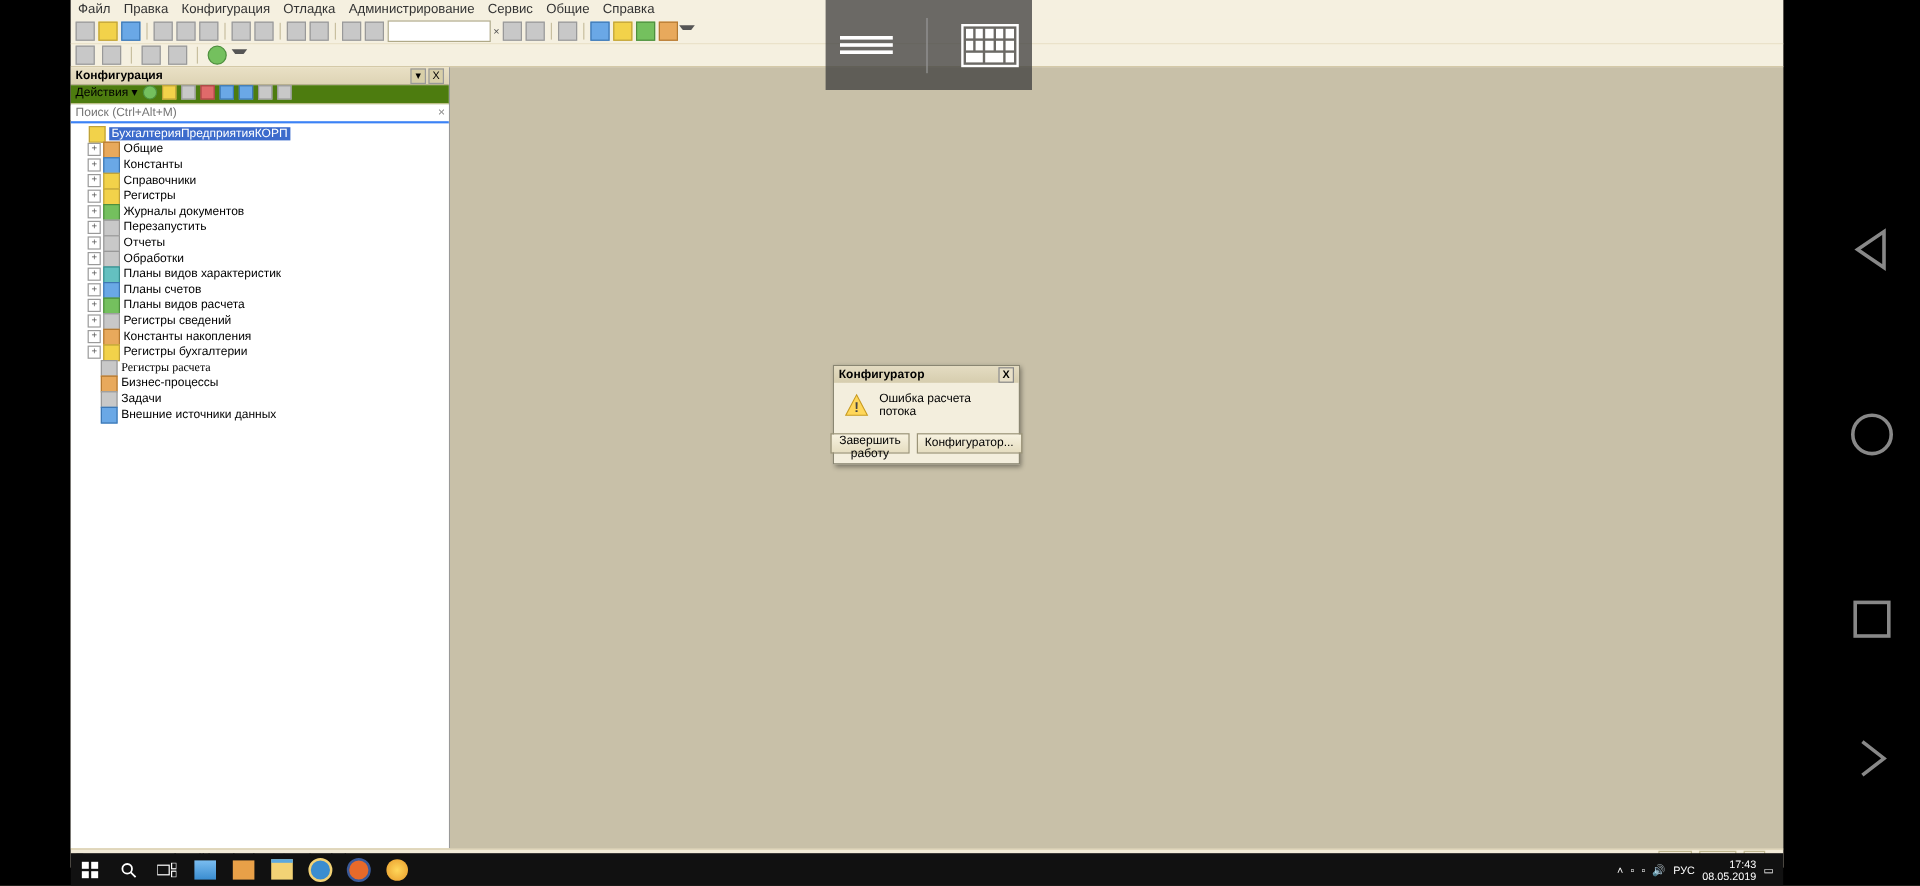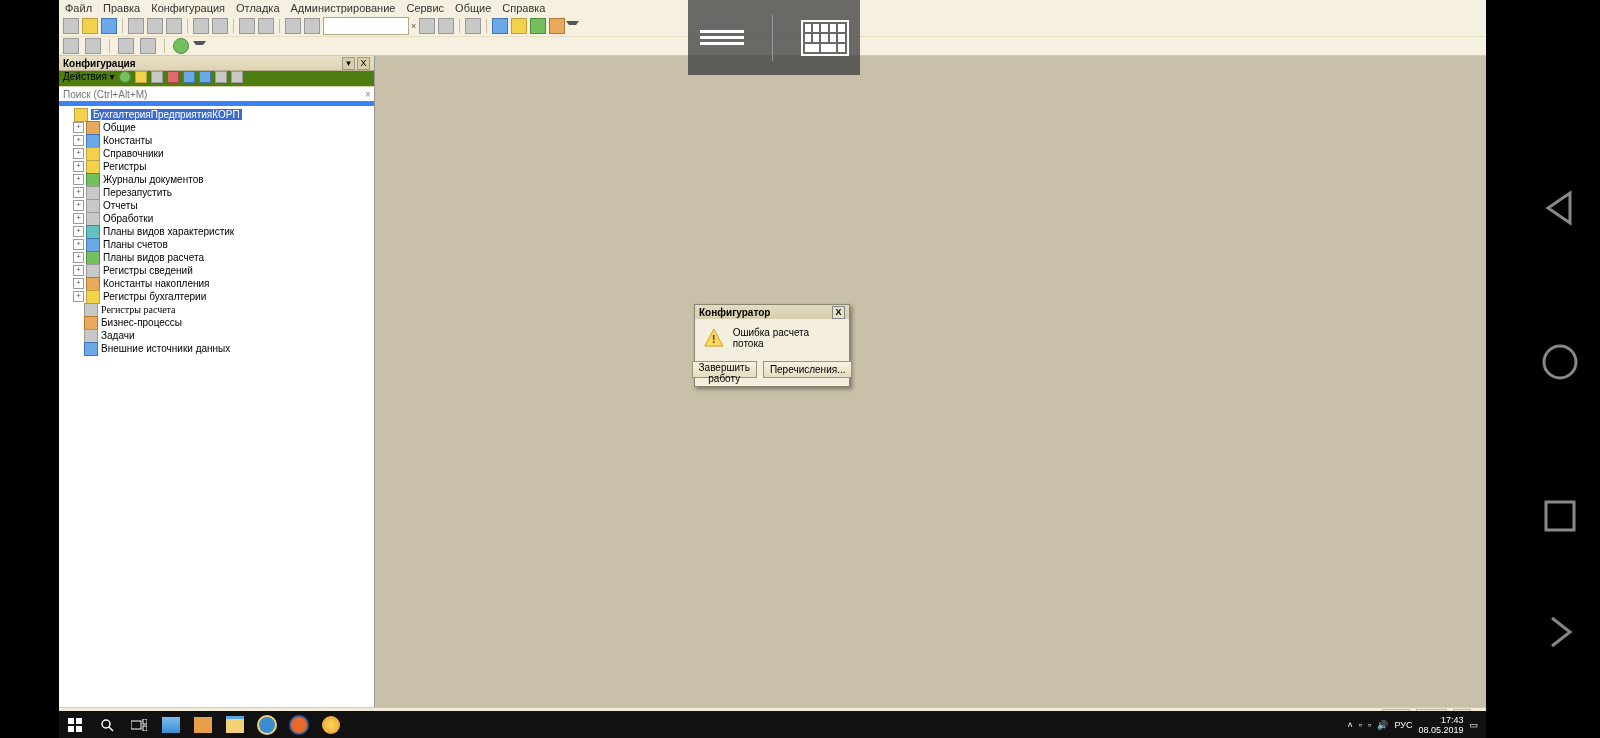--- a/index.html
+++ b/index.html
@@ -17,21 +17,21 @@
 .searchbox{width:80px;height:14px;border:1px solid #b0a988;background:#fff;font-size:10px}
 .tb-dd{width:7px;height:7px;border-left:3px solid transparent;border-right:3px solid transparent;border-top:4px solid #555;margin-left:-2px}
 .content{flex:1;display:flex;min-height:0}
 .sidepanel{width:315px;background:#f6f2e4;border-right:1px solid #999;display:flex;flex-direction:column}
 .mainarea{flex:1;background:#c8c0a8;position:relative}
 .sp-title{height:14px;background:linear-gradient(#e9e0c5,#ded4b5);border-bottom:1px solid #b8b090;display:flex;align-items:center;padding:0 4px;font-size:10px}
 .sp-title b{font-weight:bold}
 .sp-title .sp-close{margin-left:auto;display:flex;gap:2px}
 .sp-title .sp-close span{width:11px;height:11px;background:#d8cfa8;border:1px solid #999;font-size:9px;text-align:center;line-height:10px;cursor:default}
 .sp-actions{height:15px;background:#4d7c0f;border-bottom:1px solid #d8cfa8;display:flex;align-items:flex-start;padding:0 4px;gap:4px;font-size:10px}
-.sp-search{height:14px;background:#fff;border-bottom:5px solid #3b82f6;display:flex;align-items:center}
+.sp-search{height:14px;background:#fff;border-bottom:2px solid #3b82f6;display:flex;align-items:center}
 .sp-search input{flex:1;border:none;height:12px;font-size:10px;color:#aaa;padding:0 4px;outline:none}
 .sp-search .sx{width:12px;text-align:center;font-size:10px;color:#888;cursor:default}
 .tree{flex:1;overflow:auto;background:#fff;padding:2px 0}
 .tree-row{display:flex;align-items:center;height:13px;padding-left:4px;font-size:10px;color:#000;white-space:nowrap}
 .tree-row .exp{width:9px;height:9px;border:1px solid #9a9a9a;background:#fff;margin-right:2px;font-size:8px;line-height:7px;text-align:center;color:#555;cursor:default}
 .tree-row .exp.none{border:none;background:transparent}
 .tree-row .ico{width:12px;height:12px;margin-right:3px;display:inline-block}
 .tree-row.sel .lbl{background:#3c6bcc;color:#fff;padding:0 2px}
 .statusbar{height:15px;background:#f2ebd8;border-top:1px solid #d4c9a8;display:flex;align-items:center;font-size:10px;color:#333;padding:0 4px}
 .statusbar .sb-right{margin-left:auto;display:flex;gap:6px;align-items:center}
@@ -270,21 +270,21 @@
         </div>
         <div class="dlg-body">
           <svg class="warn" viewBox="0 0 24 24">
               <polygon points="12,2 22,21 2,21" fill="#ffd75a" stroke="#c79a1f" stroke-width="1"></polygon>
               <text x="12" y="18" text-anchor="middle" font-size="13" font-weight="bold" fill="#444">!</text>
             </svg>
           <span>Ошибка расчета потока</span>
         </div>
         <div class="dlg-btns">
           <button>Завершить работу</button>
-          <button>Перечисления...</button>
+          <button>Конфигуратор...</button>
         </div>
       </div>
     </div>
 
   </div>
 
   <div class="statusbar">
     <span>Поиск в каталоге http://downloads.v8.1c.ru/tmplts/...</span>
     <div class="sb-right">
       <span class="sb-box">CAP</span>

